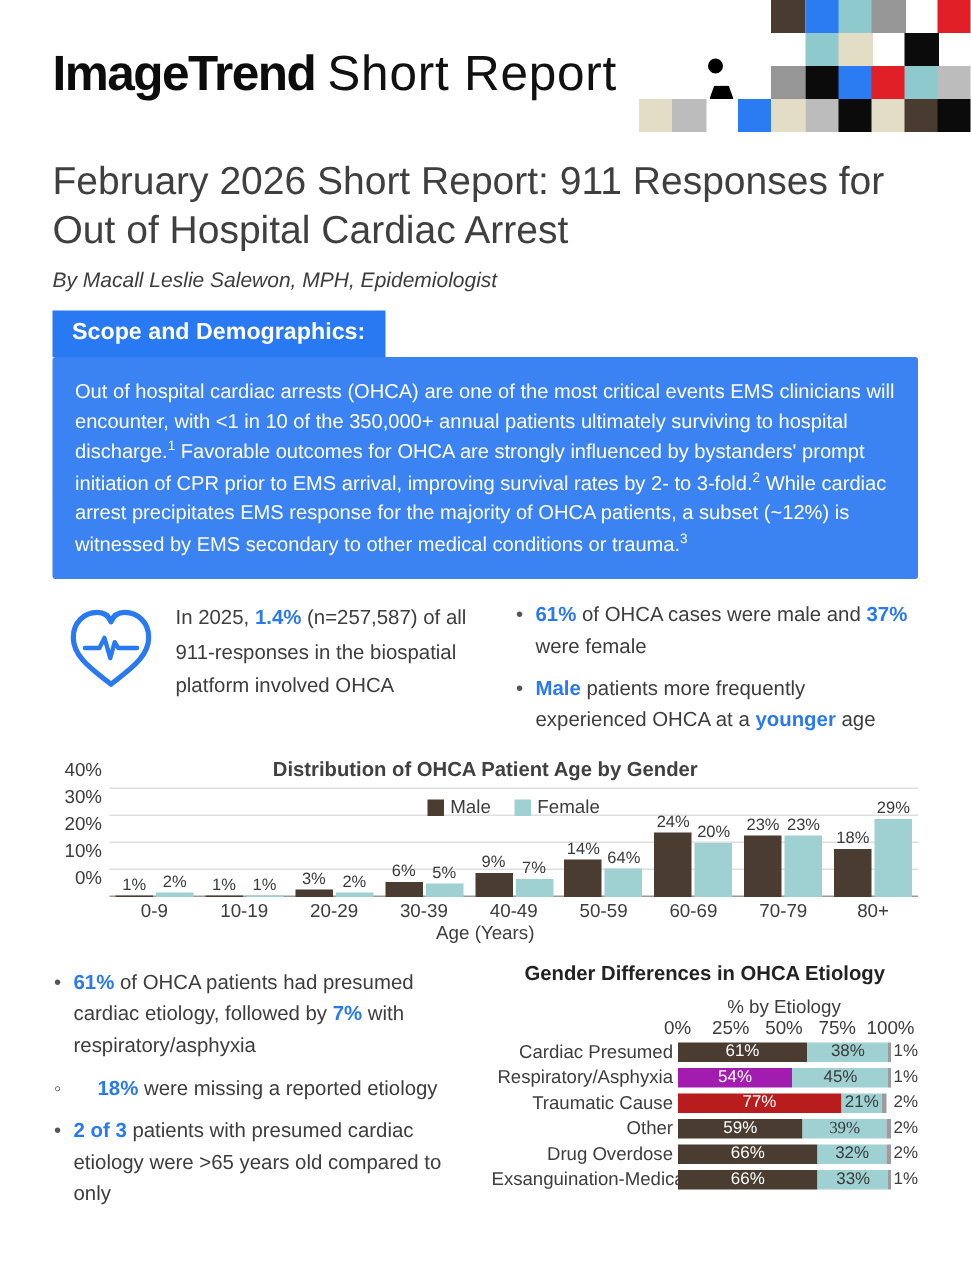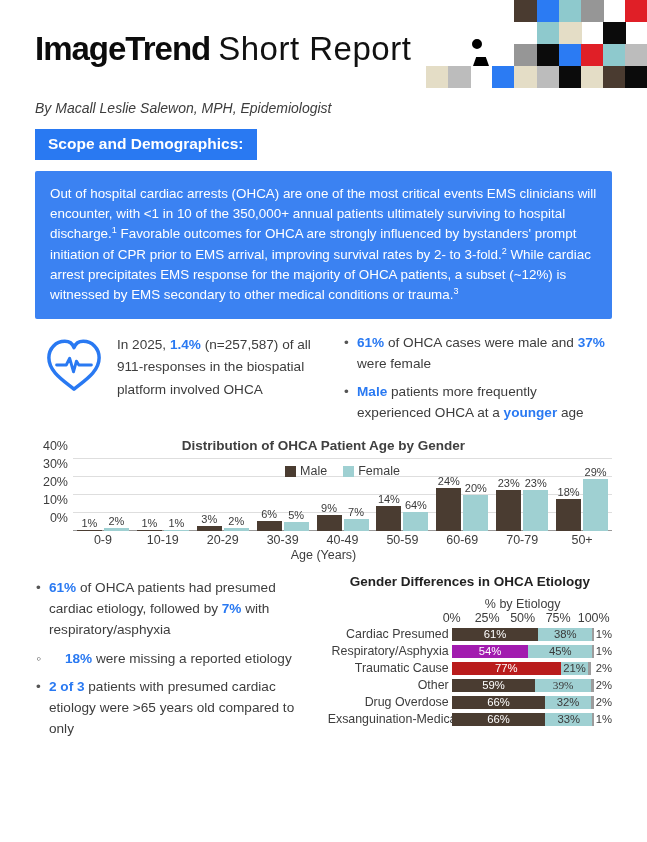--- a/index.html
+++ b/index.html
@@ -22,21 +22,21 @@
   .person .body { position:absolute; left:4px; top:18px; width:16px; height:9px; background:#000; clip-path:polygon(20% 0,80% 0,100% 100%,0 100%); }
 
   
   .title { margin-top:12px; font-size:26px; line-height:1.27; font-weight:normal; color:#3f3f3f; width:590px; letter-spacing:0; }
   .byline { margin-top:8px; font-style:italic; font-size:14px; color:#3d3d3d; }
 
   .banner { display:inline-block; background:#2979f2; color:#fff; font-weight:bold; font-size:15.5px; padding:6px 13px 7px 13px; }
   .banner1 { margin-top:13px; }
   .banner2 { margin-top:17px; }
 
-  .bluebox { margin-top:11px; background:#3b82f2; color:#fff; border-radius:2px; padding:13px 15px; font-size:13.4px; line-height:1.5; width:577px; }
+  .bluebox { background:#3b82f2; color:#fff; border-radius:2px; padding:13px 15px; font-size:13.4px; line-height:1.5; width:577px; }
   .bluebox sup { font-size:9px; }
 
   
   .statrow { display:flex; margin-top:13px; }
   .statleft { width:303px; display:flex; align-items:flex-start; }
   .heart { flex:0 0 auto; margin:4px 12px 0 8px; }
   .stattext { font-size:13.6px; line-height:1.65; padding-top:2px; }
   .statright { flex:1; padding-left:5px; }
   .em { color:#2979f2; font-weight:bold; }
   ul.blts { list-style:none; }
@@ -116,20 +116,21 @@
         <div class="cell" style="left: 88.4px; top: 66px; background: rgb(228, 221, 198);"></div>
         <div class="cell" style="left: 110.5px; top: 66px; background: rgb(188, 188, 188);"></div>
         <div class="cell" style="left: 132.6px; top: 66px; background: rgb(11, 11, 11);"></div>
         <div class="cell" style="left: 154.7px; top: 66px; background: rgb(228, 221, 198);"></div>
         <div class="cell" style="left: 176.8px; top: 66px; background: rgb(74, 59, 48);"></div>
         <div class="cell" style="left: 198.9px; top: 66px; background: rgb(11, 11, 11);"></div>
       </div>
   </div>
 
   
+  <h1 class="title">February 2026 Short Report: 911 Responses for Out of Hospital Cardiac Arrest</h1>
   <div class="byline">By Macall Leslie Salewon, MPH, Epidemiologist</div>
 
   
   <div class="banner banner1">Scope and Demographics:</div>
 
   <div class="bluebox"><span>Out of hospital cardiac arrests (OHCA) are one of the most critical events EMS clinicians will encounter, with &lt;1 in 10 of the 350,000+ annual patients ultimately surviving to hospital discharge.</span><sup>1</sup><span> Favorable outcomes for OHCA are strongly influenced by bystanders' prompt initiation of CPR prior to EMS arrival, improving survival rates by 2- to 3-fold.</span><sup>2</sup><span> While cardiac arrest precipitates EMS response for the majority of OHCA patients, a subset (~12%) is witnessed by EMS secondary to other medical conditions or trauma.</span><sup>3</sup></div>
 
   <div class="statrow">
     <div class="statleft">
       <svg class="heart" width="62" height="58" viewBox="0 0 64 60">
@@ -269,21 +270,21 @@
     </div>
     <div class="c1-xlabels" id="c1-xlabels">
         <div class="c1-xlab">0-9</div>
         <div class="c1-xlab">10-19</div>
         <div class="c1-xlab">20-29</div>
         <div class="c1-xlab">30-39</div>
         <div class="c1-xlab">40-49</div>
         <div class="c1-xlab">50-59</div>
         <div class="c1-xlab">60-69</div>
         <div class="c1-xlab">70-79</div>
-        <div class="c1-xlab">50+</div>
+        <div class="c1-xlab">80+</div>
       </div>
     <div class="c1-xaxis">Age (Years)</div>
   </div>
 
   
 
   <div class="cols">
     <div class="colL">
       <ul class="blts">
         <li><span class="dot">•</span><span><span class="em">61%</span><span> of OHCA patients had presumed cardiac etiology, followed by </span><span class="em">7%</span><span> with respiratory/asphyxia</span></span></li>

